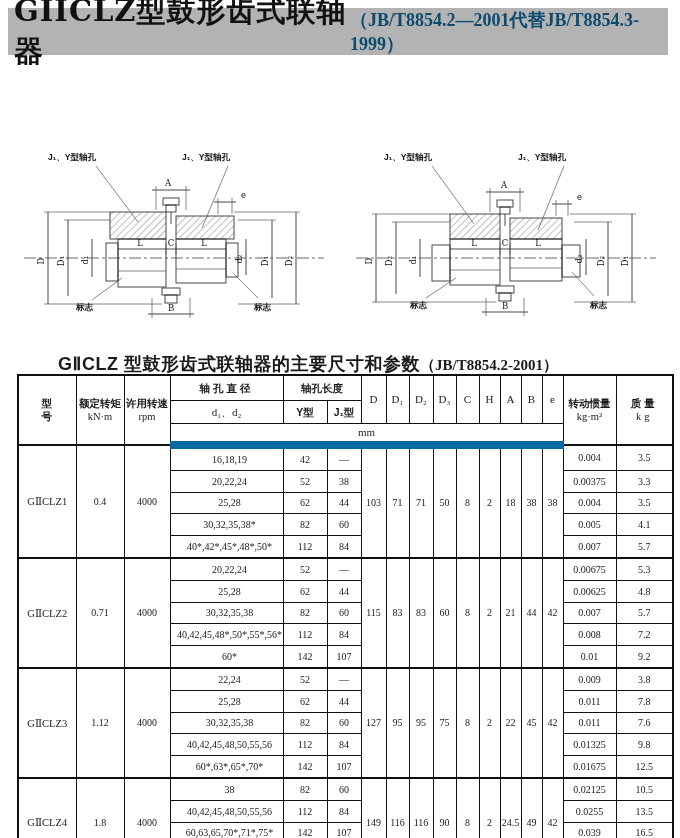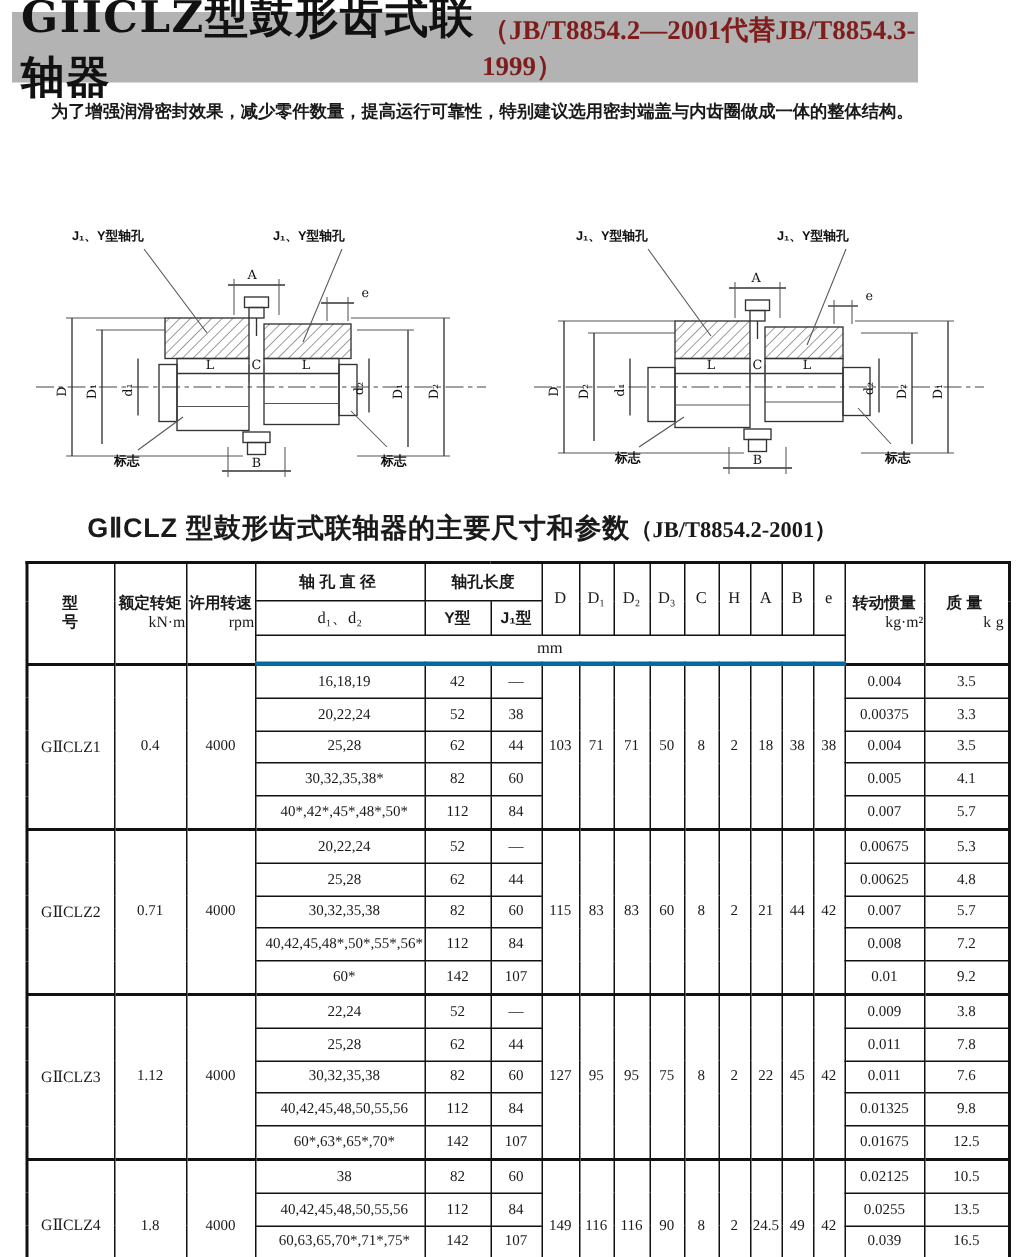--- a/index.html
+++ b/index.html
@@ -1,75 +1,74 @@
 <!DOCTYPE html>
 <html><head>
 <meta charset="utf-8">
 <style>
   html,body{margin:0;padding:0;background:#fff;}
   body{width:680px;height:838px;overflow:hidden;font-family:"Liberation Sans",sans-serif;color:#1a1a1a;}
   .page{width:680px;height:838px;position:relative;background:#fff;}
 
   
-  .title-bar{position:absolute;left:8px;top:8px;width:604px;height:47px;background:#b3b3b3;
+  .title-bar{position:absolute;left:8px;top:8px;width:660px;height:47px;background:#b3b3b3;
     display:flex;align-items:center;padding-left:6px;box-sizing:border-box;}
   .title-main{font-family:"DejaVu Serif","Liberation Serif",serif;font-weight:700;font-size:29px;letter-spacing:1px;color:#111;}
-  .title-sub{font-family:"Liberation Serif","DejaVu Serif",serif;font-weight:700;font-size:18px;color:#7f1d1d;}
+  .title-sub{font-family:"Liberation Serif","DejaVu Serif",serif;font-weight:700;font-size:18px;color:#0c4a6e;}
 
   
   .intro{position:absolute;left:11px;top:60px;width:660px;}
   .intro p{margin:0;font-size:11.5px;font-weight:700;line-height:30px;text-indent:2em;text-align:justify;}
 
   
   .diagrams{position:absolute;left:8px;top:146px;width:664px;display:flex;}
   figure{margin:2px;width:332px;text-align:center;}
   figure svg{display:block;margin:0 auto;}
   figcaption{font-family:"Liberation Serif","DejaVu Serif",serif;font-weight:700;font-size:13px;margin-top:2px;}
   .dline{stroke:#333;stroke-width:0.9;fill:none;}
   .thin{stroke:#555;stroke-width:0.7;fill:none;}
   .cl{stroke:#444;stroke-width:0.8;stroke-dasharray:12 3 3 3;fill:none;}
   .hat{stroke:#333;stroke-width:0.9;}
   svg text{font-family:"DejaVu Serif","Liberation Serif",serif;font-size:8.5px;fill:#111;}
   svg text.zh{font-family:"Liberation Sans",sans-serif;font-size:8.5px;font-weight:600;}
 
   
-  .table-title{position:absolute;left:0;top:340px;width:616px;text-align:center;}
+  .table-title{position:absolute;left:0;top:352px;width:616px;text-align:center;}
   .tt-main{font-size:18px;font-weight:800;letter-spacing:0.5px;}
   .tt-sub{font-family:"Liberation Serif","DejaVu Serif",serif;font-size:15px;font-weight:700;}
 
   
   table{position:absolute;left:17px;top:374px;border-collapse:collapse;table-layout:fixed;
     border:2px solid #111;}
   th,td{border:1px solid #111;padding:0;overflow:hidden;}
   thead th{font-size:10.5px;font-weight:700;text-align:center;line-height:13px;}
   thead .dim-h,thead .mm{font-family:"Liberation Serif","DejaVu Serif",serif;font-weight:400;font-size:11px;}
-  thead .unit{font-family:"Liberation Serif","DejaVu Serif",serif;font-weight:400;font-size:10.5px;text-align:right;}
+  thead .unit{font-family:"Liberation Serif","DejaVu Serif",serif;font-weight:400;font-size:10.5px;}
   thead tr.h1 th{height:24px;}
   thead tr.h2 th{height:22px;margin-left:14px;}
   thead tr.h3 th{height:17px;}
-  thead tr.h3 th{border-bottom:3px solid #0369a1;}
+  thead tr.h3 th{border-bottom:8px solid #0369a1;}
   th.model-h{white-space:pre-line;letter-spacing:1px;}
   th.sp{letter-spacing:3px;}
   tbody td{height:20.8px;font-family:"Liberation Serif","DejaVu Serif",serif;font-size:10px;text-align:center;}
   td.c-bore{text-align:center;padding-left:6px;}
   td.c-model{font-size:10.5px;}
   tr.group-start td{border-top:2px solid #111;}
 </style>
 </head>
 <body>
 
 <div class="page">
 
   <div class="title-bar">
     <span class="title-main">GIICLZ型鼓形齿式联轴器</span>
     <span class="title-sub">（JB/T8854.2—2001代替JB/T8854.3-1999）</span>
   </div>
 
   <div class="intro">
-    <p>为了增强润滑密封效果，减少零件数量，提高运行可靠性，特别建议选用密封端盖与内齿圈做成一体的整体结构。</p>
   </div>
 
   <div class="diagrams">
 
     <figure>
       <svg width="320" height="182" viewBox="0 0 320 182">
         <defs>
           <pattern id="hatchA" width="5" height="5" patternTransform="rotate(45)" patternUnits="userSpaceOnUse">
             <line x1="0" y1="0" x2="0" y2="5" stroke="#444" stroke-width="0.7"></line>
           </pattern>

